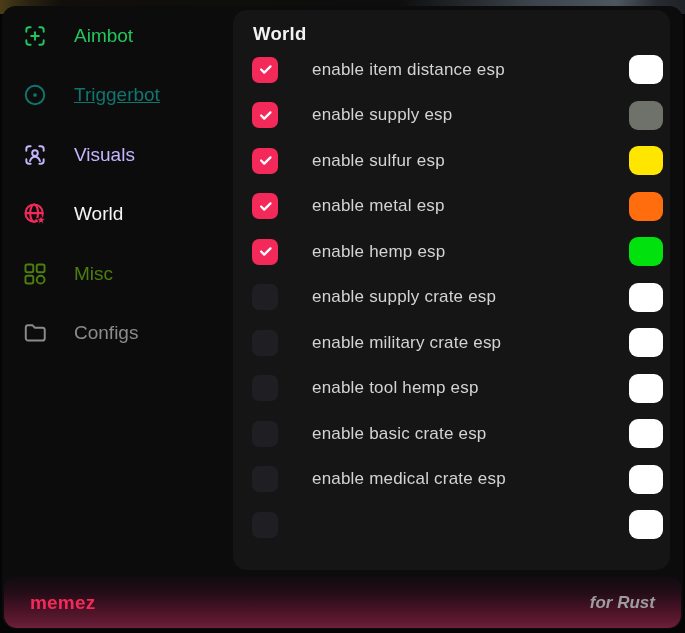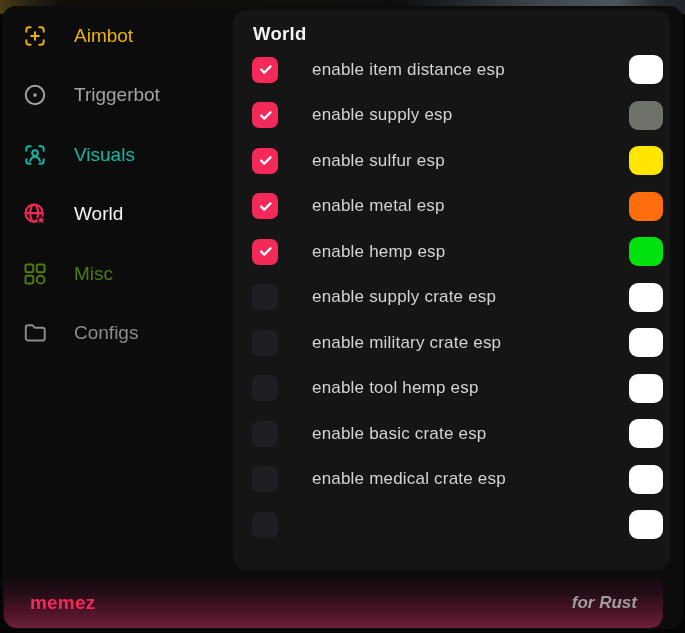--- a/index.html
+++ b/index.html
@@ -47,63 +47,63 @@
   .cb.off{background:#1f1f23;}
   .cb svg{width:15px;height:15px;display:none;}
   .cb.on svg{display:block;}
   .row-label{margin-left:34px;font-size:17px;color:#d3d3d3;letter-spacing:.2px;}
   .swatch{
     margin-left:auto;width:34px;height:29px;border-radius:9px;cursor:pointer;
     background:#fff;
   }
   
   .bottom-bar{
-    position:absolute;left:2px;right:20px;bottom:1px;height:51px;
+    position:absolute;left:2px;right:2px;bottom:1px;height:51px;
     border-radius:10px 10px 13px 13px;
     background:linear-gradient(180deg,#120b0f 0%,#220d17 30%,#461225 62%,#5f1a31 88%,#6b2139 100%);
     display:flex;align-items:center;justify-content:space-between;
     padding:0 26px;box-sizing:border-box;
   }
   .brand{color:var(--accent,#f3295a);font-size:19px;font-weight:700;letter-spacing:.2px;}
   .tagline{color:#9d9d9d;font-size:17px;font-style:italic;font-weight:600;}
 </style>
 </head>
 <body>
 
 <div class="backdrop-top"></div>
 
 <div class="window">
 
   <nav class="sidebar">
 
-    <div class="side-item" style="color: #eab308;">
+    <div class="side-item" style="color: #22c55e;">
       <span class="icon">
         <svg viewBox="0 0 24 24" fill="none" stroke="currentColor" stroke-width="1.8" stroke-linecap="round" stroke-linejoin="round">
           <path d="M4 8V6.5A2.5 2.5 0 0 1 6.5 4H8"></path>
             <path d="M16 4h1.5A2.5 2.5 0 0 1 20 6.5V8"></path>
           <path d="M20 16v1.5a2.5 2.5 0 0 1-2.5 2.5H16"></path>
             <path d="M8 20H6.5A2.5 2.5 0 0 1 4 17.5V16"></path>
           <path d="M12 8.5v7"></path>
             <path d="M8.5 12h7"></path>
         </svg>
       </span>
       <span class="side-label">Aimbot</span>
     </div>
 
-    <div class="side-item" style="color: #a3a3a3;">
+    <div class="side-item" style="color: #0f766e; text-decoration: underline;">
       <span class="icon">
         <svg viewBox="0 0 24 24" fill="none" stroke="currentColor" stroke-width="1.8">
           <circle cx="12" cy="12" r="8.5"></circle>
             <circle cx="12" cy="12" r="1.7" fill="currentColor" stroke="none"></circle>
         </svg>
       </span>
       <span class="side-label">Triggerbot</span>
     </div>
 
-    <div class="side-item" style="color: #14b8a6;">
+    <div class="side-item" style="color: #c4b5fd;">
       <span class="icon">
         <svg viewBox="0 0 24 24" fill="none" stroke="currentColor" stroke-width="1.8" stroke-linecap="round" stroke-linejoin="round">
           <path d="M4 8V6.5A2.5 2.5 0 0 1 6.5 4H8"></path>
             <path d="M16 4h1.5A2.5 2.5 0 0 1 20 6.5V8"></path>
           <path d="M20 16v1.5a2.5 2.5 0 0 1-2.5 2.5H16"></path>
             <path d="M8 20H6.5A2.5 2.5 0 0 1 4 17.5V16"></path>
           <circle cx="12" cy="10.2" r="2.6"></circle>
             <path d="M7.4 17.5c.9-2.6 2.6-3.9 4.6-3.9s3.7 1.3 4.6 3.9"></path>
         </svg>
       </span>

